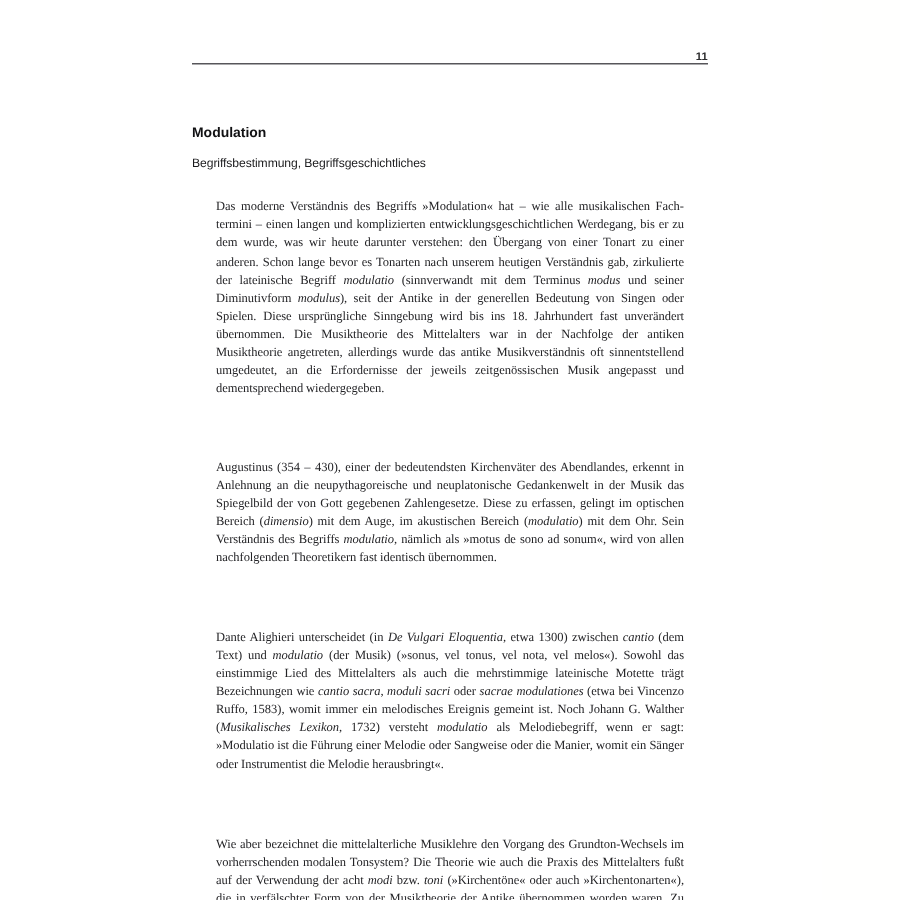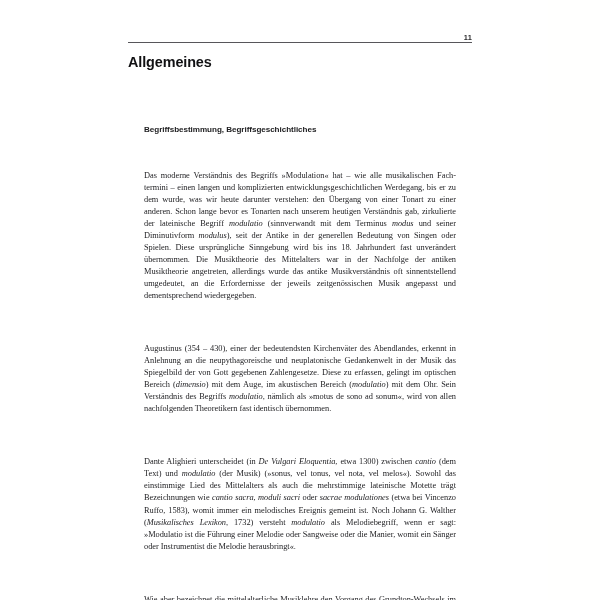--- a/index.html
+++ b/index.html
@@ -77,23 +77,23 @@
     color: #111113;
     margin: 0;
     padding: 0;
     letter-spacing: 0px;
     line-height: 1.15;
   }
 
   h3.subsection-title {
     font-family: "Liberation Sans", sans-serif;
     font-size: 8.1px;
-    font-weight: bold;
+    font-weight: normal;
     color: #1b1b1d;
-    margin: 16px;
+    margin: 0;
     padding: 0;
     letter-spacing: -0.05px;
     line-height: 1.2;
   }
 
   p.body-text {
     font-family: "Liberation Serif", serif;
     font-size: 8.35px;
     line-height: 12.05px;
     color: #232326;
@@ -121,24 +121,24 @@
 
 <div class="page" style="background: rgb(255, 255, 255);">
 
   <div class="header">
     <div class="folio">11</div>
     <div class="header-rule" style="background: rgb(87, 86, 90);"></div>
   </div>
 
   <div class="content">
 
-    <h1 class="chapter-title">Allgemeines</h1>
 
     <div class="gap-title-to-section"></div>
 
+    <h2 class="section-title">Modulation</h2>
 
     <div class="gap-section-to-sub"></div>
 
     <h3 class="subsection-title">Begriffsbestimmung, Begriffsgeschichtliches</h3>
 
     <div class="gap-sub-to-body"></div>
 
     <p class="body-text">Das moderne Verständnis des Begriffs »Modulation« hat – wie alle musikalischen Fach­termini – einen langen und komplizierten entwicklungsgeschichtlichen Werdegang, bis er zu dem wurde, was wir heute darunter verstehen: den Übergang von einer Tonart zu einer anderen. Schon lange bevor es Tonarten nach unserem heutigen Verständnis gab, zirkulierte der lateinische Begriff <i>modulatio</i> (sinnverwandt mit dem Terminus <i>modus</i> und seiner Diminutivform <i>modulus</i>), seit der Antike in der generellen Bedeutung von Singen oder Spielen. Diese ursprüngliche Sinngebung wird bis ins 18. Jahrhundert fast unverändert übernommen. Die Musiktheorie des Mittelalters war in der Nachfolge der antiken Musiktheorie angetreten, allerdings wurde das antike Musikverständnis oft sinnentstellend umgedeutet, an die Erfordernisse der jeweils zeitgenössischen Musik angepasst und dementsprechend wiedergegeben.</p>
 
     <div class="gap-para"></div>

